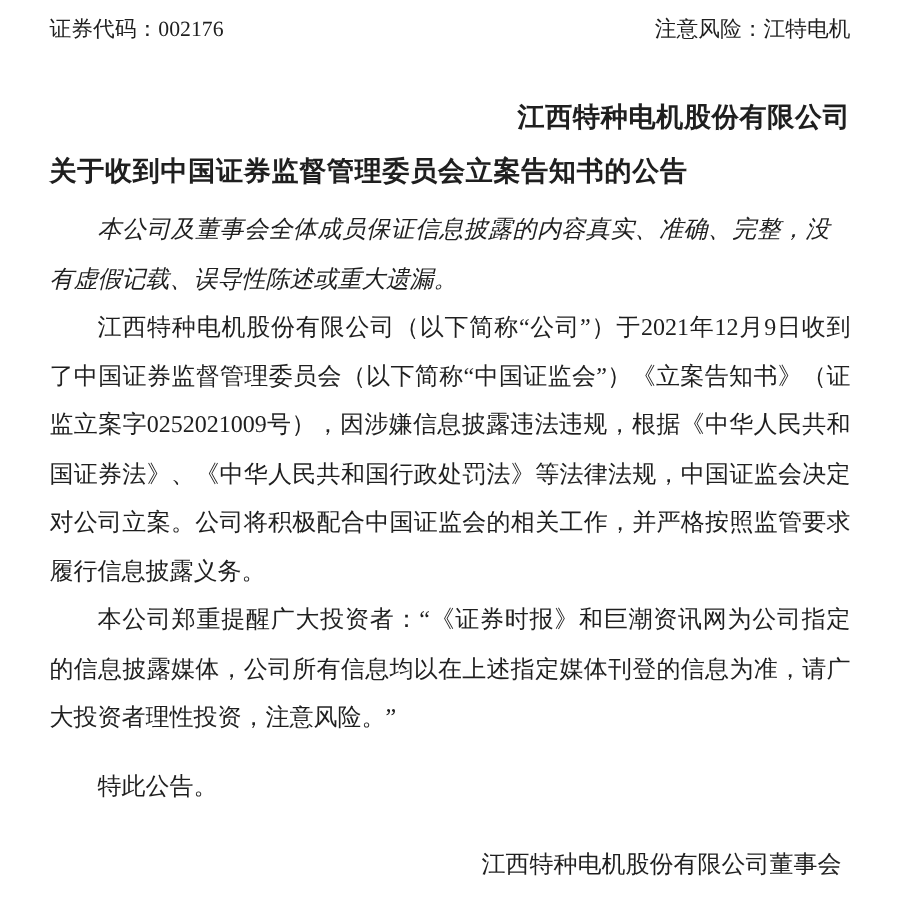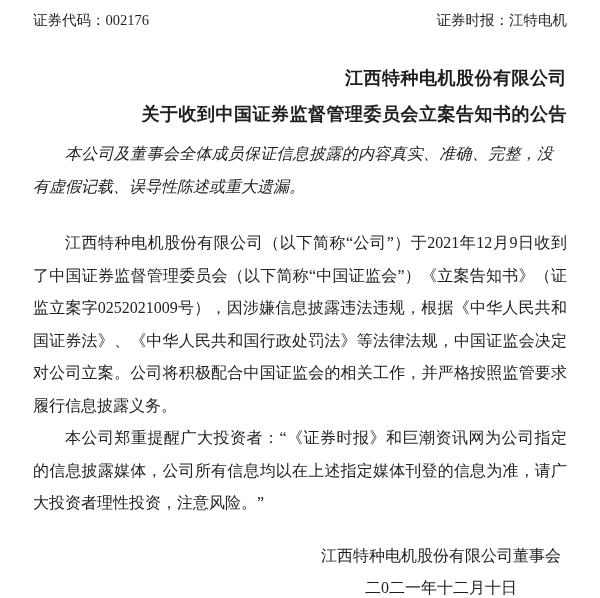--- a/index.html
+++ b/index.html
@@ -30,21 +30,21 @@
   .title {
     margin: 38px 0 0 0;
     text-align: right;
     font-size: 18px;
     font-weight: bold;
     line-height: 21px;
     letter-spacing: 0.5px;
   }
   .subtitle {
     margin: 15px 0 0 0;
-    text-align: right;
+    text-align: left;
     font-size: 18px;
     font-weight: bold;
     line-height: 21px;
     letter-spacing: 0.5px;
   }
   .disclaimer {
     margin: 13px 14px 0 0;
     font-size: 16px;
     font-style: italic;
     line-height: 32.5px;
@@ -52,21 +52,20 @@
     text-indent: 32px;
   }
   .para {
     margin: 0;
     font-size: 16px;
     line-height: 32.5px;
     text-align: justify;
     text-indent: 32px;
   }
   .para.first {
-    margin-top: 24px;
   }
   .closing {
     margin: 13px 0 0 0;
     font-size: 16px;
     line-height: 32.5px;
     text-indent: 32px;
   }
   .signature {
     width: fit-content;
     margin-left: auto;
@@ -83,30 +82,31 @@
     white-space: nowrap;
   }
 </style>
 </head>
 <body>
 
 <div class="page">
 
   <div class="doc-header">
     <span>证券代码：002176</span>
-    <span>证券时报：江特电机</span>
+    <span>注意风险：江特电机</span>
   </div>
 
   <h1 class="title">江西特种电机股份有限公司</h1>
   <h2 class="subtitle">关于收到中国证券监督管理委员会立案告知书的公告</h2>
 
   <p class="disclaimer">本公司及董事会全体成员保证信息披露的内容真实、准确、完整，没有虚假记载、误导性陈述或重大遗漏。</p>
 
   <p class="para first">江西特种电机股份有限公司（以下简称“公司”）于2021年12月9日收到了中国证券监督管理委员会（以下简称“中国证监会”）《立案告知书》（证监立案字0252021009号），因涉嫌信息披露违法违规，根据《中华人民共和国证券法》、《中华人民共和国行政处罚法》等法律法规，中国证监会决定对公司立案。公司将积极配合中国证监会的相关工作，并严格按照监管要求履行信息披露义务。</p>
   <p class="para">本公司郑重提醒广大投资者：“《证券时报》和巨潮资讯网为公司指定的信息披露媒体，公司所有信息均以在上述指定媒体刊登的信息为准，请广大投资者理性投资，注意风险。”</p>
 
+  <p class="closing">特此公告。</p>
 
   <div class="signature">
     <div class="sig-company">江西特种电机股份有限公司董事会</div>
     <div class="sig-date">二0二一年十二月十日</div>
   </div>
 
 </div>
 
 </body></html>

